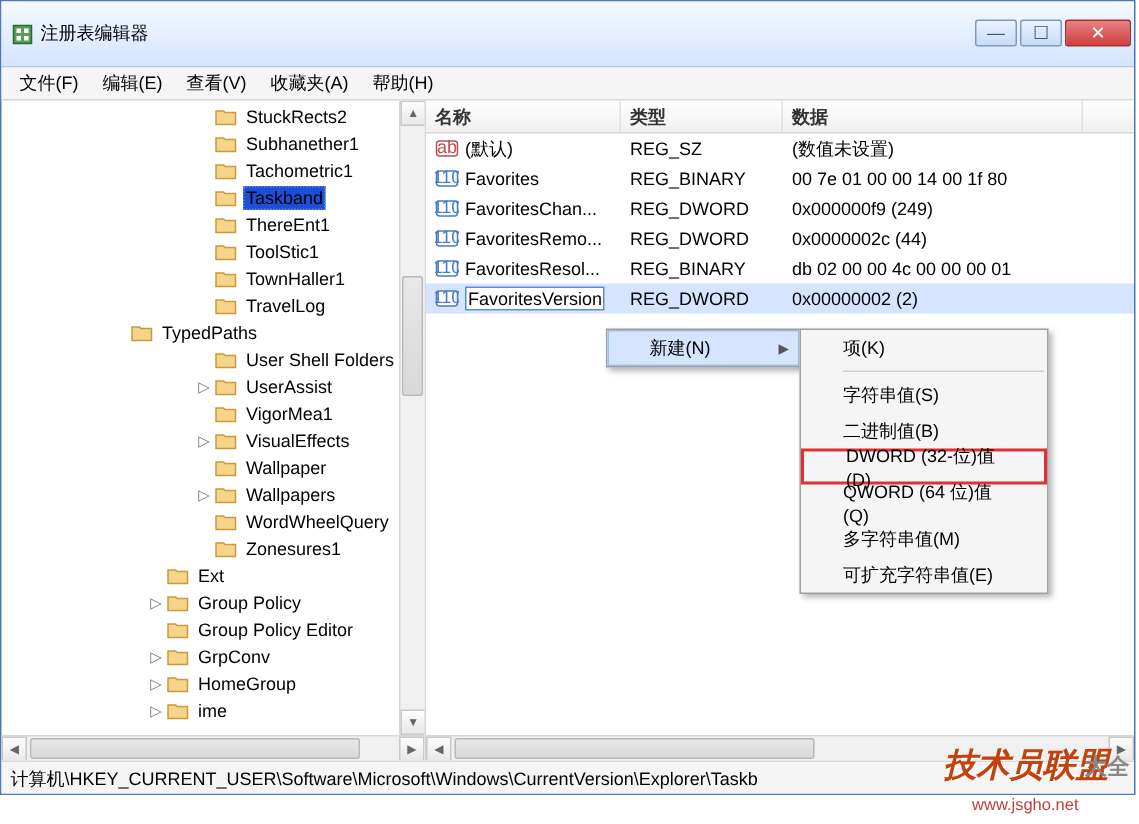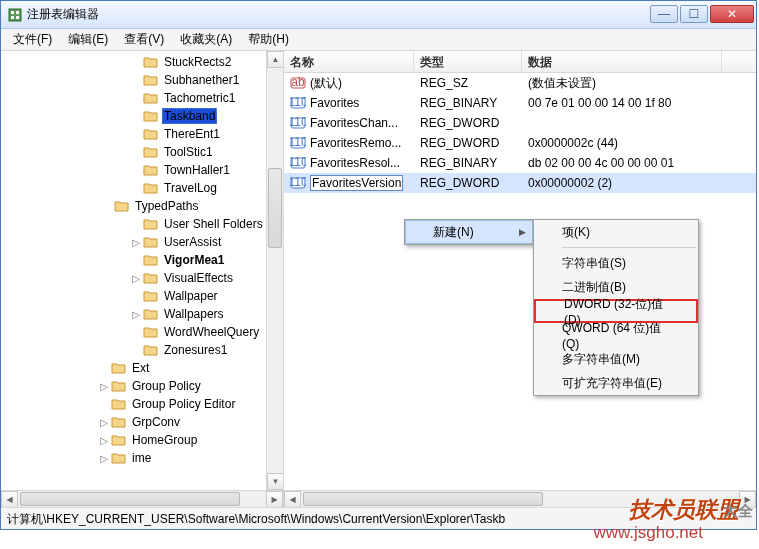--- a/index.html
+++ b/index.html
@@ -1,20 +1,20 @@
 <!DOCTYPE html>
 <html><head>
 <meta charset="utf-8">
 <style>
 * { margin: 0; padding: 0; box-sizing: border-box; font-family: "Microsoft YaHei", "SimSun", Tahoma, sans-serif; font-size: 12px; }
 body { background: #fff; width: 759px; height: 549px; overflow: hidden; position: relative; }
 
 .window { border: 1px solid #4a7ab8; width: 757px; height: 530px; background: #fff; display: flex; flex-direction: column; }
 
-.titlebar { height: 28px; background: linear-gradient(to bottom, #f5f9ff 0%, #e5efff 50%, #d5e5ff 100%); display: flex; align-items: center; padding: 0 2px 0 6px; border-bottom: 1px solid #b5c8e0; }
+.titlebar { height: 44px; background: linear-gradient(to bottom, #f5f9ff 0%, #e5efff 50%, #d5e5ff 100%); display: flex; align-items: center; padding: 0 2px 0 6px; border-bottom: 1px solid #b5c8e0; }
 .titlebar .icon { width: 16px; height: 16px; margin-right: 4px; }
 .titlebar .title { flex: 1; color: #000; }
 .winbtns { display: flex; gap: 2px; height: 20px; }
 .winbtn { width: 28px; height: 18px; border: 1px solid #7a9ac0; background: linear-gradient(to bottom, #eaf2ff, #c8dcf5); border-radius: 2px; display: flex; align-items: center; justify-content: center; cursor: pointer; color: #405a7a; }
 .winbtn.close { width: 44px; background: linear-gradient(to bottom, #e88080, #d04040); border-color: #a03030; color: #fff; }
 
 .menubar { height: 22px; background: #f5f5f5; border-bottom: 1px solid #d8d8d8; display: flex; align-items: center; padding: 0 4px; }
 .menubar .mitem { padding: 2px 8px; cursor: pointer; }
 
 .body { flex: 1; display: flex; min-height: 0; }
@@ -47,21 +47,21 @@
 .context-menu .cm-item { height: 24px; display: flex; align-items: center; padding: 0 20px 0 28px; cursor: pointer; position: relative; }
 .context-menu .cm-item.hover { background: #d5e5ff; border: 1px solid #9ac0e8; padding: 0 19px 0 27px; }
 .context-menu .cm-item .arrow { position: absolute; right: 6px; font-size: 9px; color: #555; }
 .context-menu.sub { left: 533px; top: 219px; width: 166px; }
 .context-menu .cm-sep { height: 1px; background: #d0d0d0; margin: 3px 2px 3px 28px; }
 .red-box { border: 2px solid #e03030; }
 
 .statusbar { height: 22px; border-top: 1px solid #d8d8d8; background: #f5f5f5; padding: 3px 6px; overflow: hidden; white-space: nowrap; }
 
 .watermark1 { position: absolute; right: 20px; bottom: 24px; font-weight: bold; font-size: 22px; color: #c2410c; text-shadow: 1px 1px 0 #fff; pointer-events: none; font-style: italic; }
-.watermark2 { position: absolute; right: 56px; bottom: 6px; font-size: 17px; color: #c04040; pointer-events: none; }
+.watermark2 { position: absolute; right: 40px; bottom: 6px; font-size: 11px; color: #c04040; pointer-events: none; }
 .watermark3 { position: absolute; right: 6px; bottom: 28px; font-size: 15px; color: #888; pointer-events: none; font-weight: bold; }
 
 .scrollbar-v { width: 17px; background: #f0f0f0; border-left: 1px solid #d8d8d8; display: flex; flex-direction: column; }
 .scrollbar-h { height: 17px; background: #f0f0f0; border-top: 1px solid #d8d8d8; display: flex; }
 .sb-btn { width: 17px; height: 17px; background: linear-gradient(#fdfdfd,#e8e8e8); border: 1px solid #c8c8c8; display: flex; align-items: center; justify-content: center; font-size: 8px; color: #666; }
 .sb-track { flex: 1; position: relative; }
 .sb-thumb { position: absolute; background: linear-gradient(#e8e8e8,#d8d8d8); border: 1px solid #b8b8b8; border-radius: 2px; }
 
 .tree-wrapper { flex: 1; display: flex; min-height: 0; }
 .list-wrapper { flex: 1; display: flex; min-height: 0; }
@@ -165,21 +165,21 @@
             </div>
             <div class="tree-row" style="padding-left: 128px;">
               <span class="exp"></span>
               <span class="folder">
                 <svg width="16" height="14">
                   <path d="M1 3 L6 3 L7 4 L14 4 L14 12 L1 12 Z" fill="#f6d58a" stroke="#c89a3a"></path>
                 </svg>
               </span>
               <span class="lbl">TravelLog</span>
             </div>
-            <div class="tree-row" style="padding-left: 99px;">
+            <div class="tree-row" style="padding-left: 72px;">
               <span class="exp"></span>
               <span class="folder">
                 <svg width="16" height="14">
                   <path d="M1 3 L6 3 L7 4 L14 4 L14 12 L1 12 Z" fill="#f6d58a" stroke="#c89a3a"></path>
                 </svg>
               </span>
               <span class="lbl">TypedPaths</span>
             </div>
             <div class="tree-row" style="padding-left: 128px;">
               <span class="exp"></span>
@@ -192,21 +192,21 @@
             </div>
             <div class="tree-row" style="padding-left: 128px;">
               <span class="exp">▷</span>
               <span class="folder">
                 <svg width="16" height="14">
                   <path d="M1 3 L6 3 L7 4 L14 4 L14 12 L1 12 Z" fill="#f6d58a" stroke="#c89a3a"></path>
                 </svg>
               </span>
               <span class="lbl">UserAssist</span>
             </div>
-            <div class="tree-row" style="padding-left: 128px; font-weight: bold;">
+            <div class="tree-row" style="padding-left: 128px;">
               <span class="exp"></span>
               <span class="folder">
                 <svg width="16" height="14">
                   <path d="M1 3 L6 3 L7 4 L14 4 L14 12 L1 12 Z" fill="#f6d58a" stroke="#c89a3a"></path>
                 </svg>
               </span>
               <span class="lbl">VigorMea1</span>
             </div>
             <div class="tree-row" style="padding-left: 128px;">
               <span class="exp">▷</span>
@@ -357,20 +357,21 @@
             </div>
             <div class="list-row">
               <div class="cell col-name name-cell">
                 <span class="val-icon"><svg width="16" height="16">
                     <rect x="1" y="3" width="14" height="10" rx="2" fill="#fff" stroke="#4a7ac8"></rect>
                     <text x="8" y="11" text-anchor="middle" font-size="7" fill="#4a7ac8">110</text>
                   </svg></span>
                 <span class="name-text">FavoritesChan...</span>
               </div>
               <div class="cell col-type">REG_DWORD</div>
+              <div class="cell col-data">0x000000f9 (249)</div>
             </div>
             <div class="list-row">
               <div class="cell col-name name-cell">
                 <span class="val-icon"><svg width="16" height="16">
                     <rect x="1" y="3" width="14" height="10" rx="2" fill="#fff" stroke="#4a7ac8"></rect>
                     <text x="8" y="11" text-anchor="middle" font-size="7" fill="#4a7ac8">110</text>
                   </svg></span>
                 <span class="name-text">FavoritesRemo...</span>
               </div>
               <div class="cell col-type">REG_DWORD</div>

